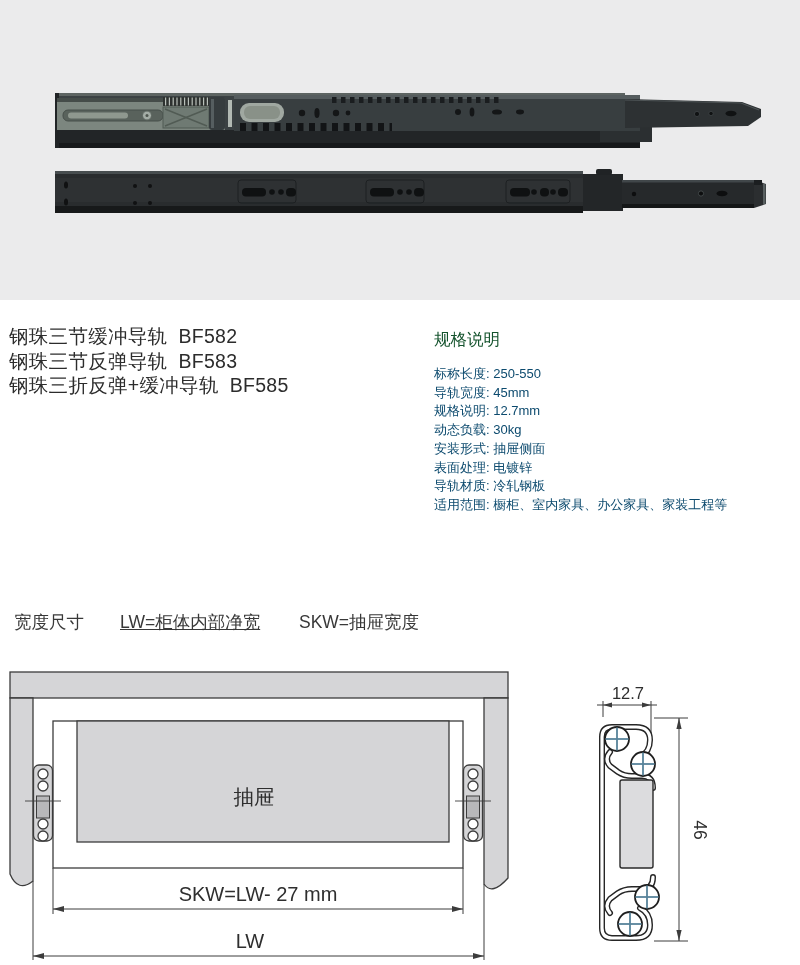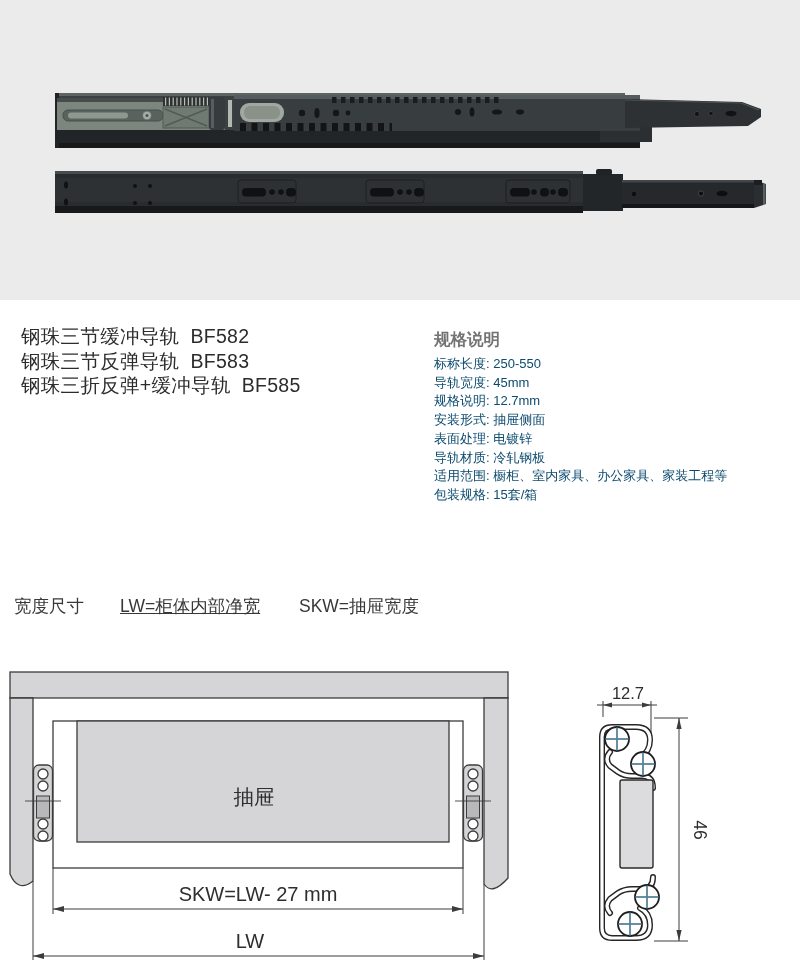--- a/index.html
+++ b/index.html
@@ -5,28 +5,28 @@
   html,body{margin:0;padding:0;}
   body{
     width:800px;height:965px;position:relative;overflow:hidden;
     background:#ffffff;
     font-family:"Liberation Sans",sans-serif;
   }
   .banner{position:absolute;left:0;top:0;width:800px;height:300px;background:#ebebec;}
   .banner svg{display:block;}
 
   .titles{position:absolute;left:9px;top:324px;}
-  .title-line{font-size:19.5px;line-height:24.6px;color:#2c2c2c;font-weight:500;letter-spacing:.3px;white-space:nowrap;margin-left:12px;}
+  .title-line{font-size:19.5px;line-height:24.6px;color:#2c2c2c;font-weight:500;letter-spacing:.3px;white-space:nowrap;}
   .title-line .model{margin-left:11px;}
 
   .specs{position:absolute;left:434px;top:329px;width:360px;}
-  .specs-title{font-size:16.5px;font-weight:700;color:#737373;margin:0 0 4px 0;}
+  .specs-title{font-size:16.5px;font-weight:400;color:#14532d;margin:0 0 14px 0;}
   .spec-line{font-size:13px;line-height:18.7px;color:#0c4a6e;white-space:nowrap;}
 
-  .width-defs span{position:absolute;top:594px;font-size:17.5px;font-weight:500;color:#383838;white-space:nowrap;}
+  .width-defs span{position:absolute;top:610px;font-size:17.5px;font-weight:500;color:#383838;white-space:nowrap;}
   .wd-title{left:14px;}
   .wd-lw{left:120px;text-decoration:underline;}
   .wd-skw{left:299px;}
 
   .diagram-svg{position:absolute;left:0;top:640px;}
   .thin{stroke:#3c3c3c;stroke-width:1;fill:none;}
   .gray{fill:#d5d5d7;stroke:#3c3c3c;stroke-width:1.3;}
   .whitefill{fill:#ffffff;stroke:#3c3c3c;stroke-width:1.3;}
   .arrow{fill:#3c3c3c;stroke:none;}
   .dim-text{font-size:20px;fill:#2e2e2e;}
@@ -149,25 +149,25 @@
   <div class="title-line">
     <span>钢珠三折反弹+缓冲导轨</span><span class="model">BF585</span>
   </div>
 </div>
 
 <div class="specs">
   <div class="specs-title">规格说明</div>
   <div class="spec-line">标称长度: 250-550</div>
   <div class="spec-line">导轨宽度: 45mm</div>
   <div class="spec-line">规格说明: 12.7mm</div>
+  <div class="spec-line">动态负载: 30kg</div>
   <div class="spec-line">安装形式: 抽屉侧面</div>
   <div class="spec-line">表面处理: 电镀锌</div>
   <div class="spec-line">导轨材质: 冷轧钢板</div>
   <div class="spec-line">适用范围: 橱柜、室内家具、办公家具、家装工程等</div>
-  <div class="spec-line">包装规格: 15套/箱</div>
 </div>
 
 <div class="width-defs">
   <span class="wd-title">宽度尺寸</span>
   <span class="wd-lw">LW=柜体内部净宽</span>
   <span class="wd-skw">SKW=抽屉宽度</span>
 </div>
 
 <svg class="diagram-svg" width="800" height="325" viewBox="0 640 800 325">
 

